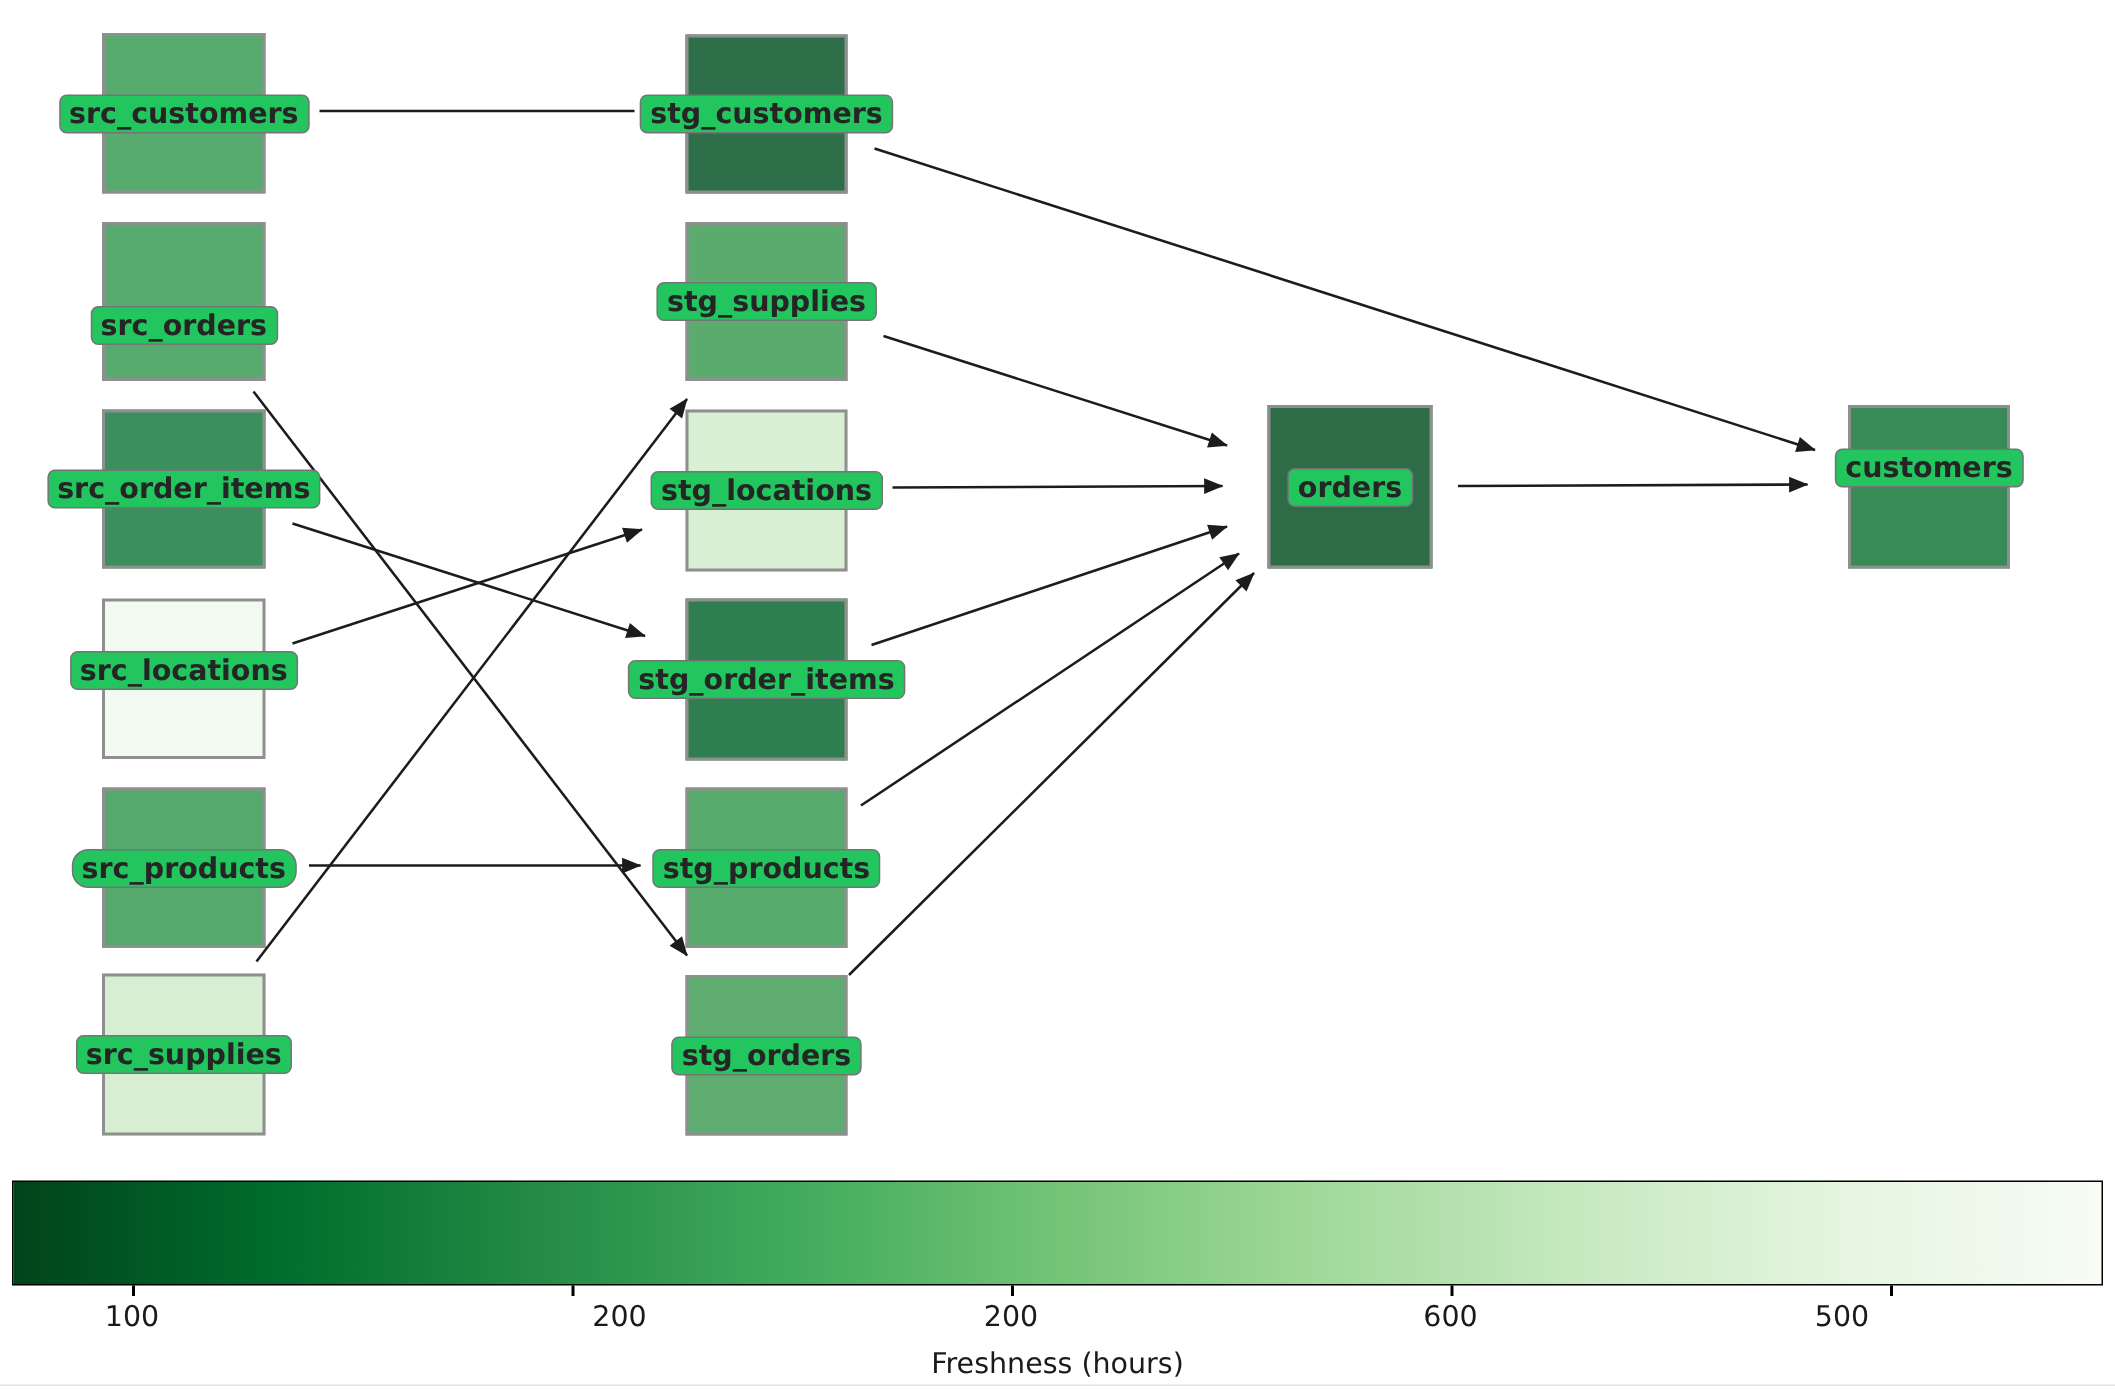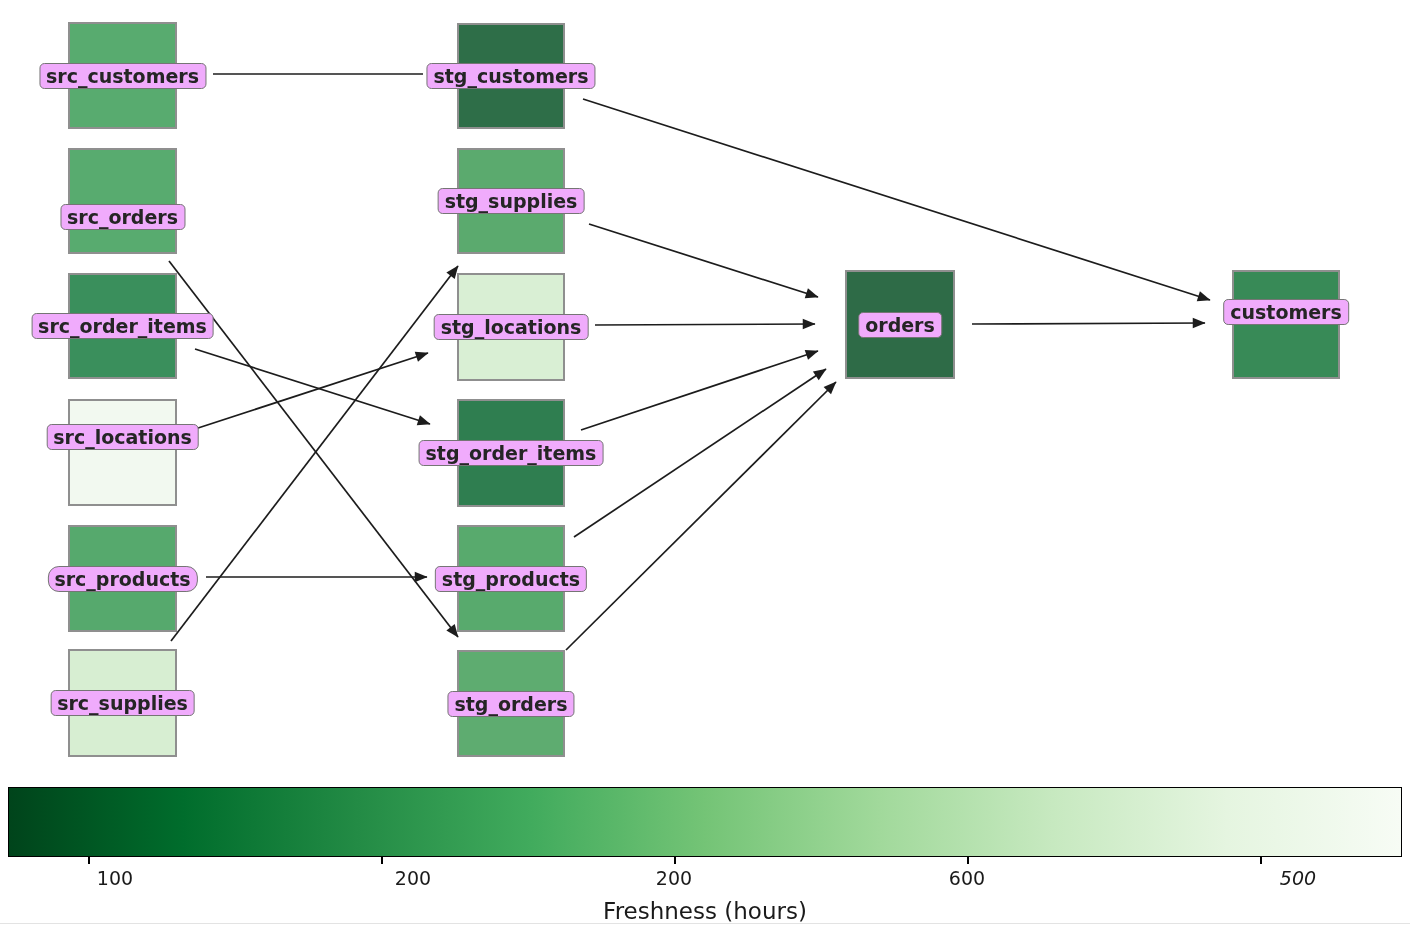--- a/index.html
+++ b/index.html
@@ -7,35 +7,35 @@
     position:relative;width:1410px;height:926px;background:#ffffff;overflow:hidden;
     font-family:"DejaVu Sans","Liberation Sans",sans-serif;
   }
   #edge-layer{position:absolute;left:0;top:0;width:1410px;height:926px;z-index:3;}
   #edge-layer line{stroke:#1c1c1c;stroke-width:1.7;}
   #node-layer{position:absolute;left:0;top:0;width:1410px;height:926px;z-index:2;}
   .node{position:absolute;border:2px solid #8f8f8f;box-sizing:border-box;}
   #label-layer{position:absolute;left:0;top:0;width:1410px;height:926px;z-index:4;}
   .nodelabel{
     position:absolute;transform:translate(-50%,-50%);
-    background:#f0abfc;border:1.5px solid #757575;border-radius:5px;
+    background:#22c55e;border:1.5px solid #757575;border-radius:5px;
     font-size:19px;font-weight:bold;color:#252525;line-height:24px;
     padding:0 6px;white-space:nowrap;
   }
   #colorbar{
     position:absolute;border:1.6px solid #000000;box-sizing:border-box;z-index:2;
   }
   .cbar-tick{position:absolute;width:1.6px;height:7px;background:#000;z-index:2;}
   .cbar-tick-label{
     position:absolute;transform:translateX(-50%);
     font-size:19px;color:#1a1a1a;z-index:2;white-space:nowrap;
   }
   #cbar-axis-label{
     position:absolute;transform:translateX(-50%);
-    font-size:23px;color:#1a1a1a;z-index:2;white-space:nowrap;
+    font-size:19px;color:#1a1a1a;z-index:2;white-space:nowrap;
   }
   #bottom-rule{position:absolute;left:0;top:923px;width:1410px;height:1px;background:#e3e3e3;z-index:1;}
 </style>
 </head>
 <body>
 
 <div id="stage">
   <div id="node-layer">
       <div class="node" style="left: 68px; top: 22px; width: 109px; height: 107px; background: rgb(88, 171, 111); border-color: rgb(143, 143, 143);"></div>
       <div class="node" style="left: 68px; top: 148px; width: 109px; height: 106px; background: rgb(88, 171, 111); border-color: rgb(143, 143, 143);"></div>
@@ -69,39 +69,39 @@
       <line x1="595" y1="325" x2="815" y2="324" marker-end="url(#arrowhead)"></line>
       <line x1="581" y1="430" x2="818" y2="351" marker-end="url(#arrowhead)"></line>
       <line x1="574" y1="537" x2="826" y2="369" marker-end="url(#arrowhead)"></line>
       <line x1="566" y1="650" x2="836" y2="382" marker-end="url(#arrowhead)"></line>
       <line x1="972" y1="324" x2="1205" y2="323" marker-end="url(#arrowhead)"></line>
     </svg>
   <div id="label-layer">
       <div class="nodelabel" style="left: 122.5px; top: 75.5px;">src_customers</div>
       <div class="nodelabel" style="left: 122.5px; top: 201px; margin-top: 16px;">src_orders</div>
       <div class="nodelabel" style="left: 122.5px; top: 326px;">src_order_items</div>
-      <div class="nodelabel" style="left: 122.5px; top: 437px;">src_locations</div>
+      <div class="nodelabel" style="left: 122.5px; top: 447px;">src_locations</div>
       <div class="nodelabel" style="left: 122.5px; top: 578.5px; border-radius: 11px;">src_products</div>
       <div class="nodelabel" style="left: 122.5px; top: 703px;">src_supplies</div>
       <div class="nodelabel" style="left: 511px; top: 76px;">stg_customers</div>
       <div class="nodelabel" style="left: 511px; top: 201px;">stg_supplies</div>
       <div class="nodelabel" style="left: 511px; top: 327px;">stg_locations</div>
       <div class="nodelabel" style="left: 511px; top: 453px;">stg_order_items</div>
       <div class="nodelabel" style="left: 511px; top: 578.5px;">stg_products</div>
       <div class="nodelabel" style="left: 511px; top: 703.5px;">stg_orders</div>
       <div class="nodelabel" style="left: 900px; top: 324.5px;">orders</div>
       <div class="nodelabel" style="left: 1286px; top: 312px; text-align: right;">customers</div>
     </div>
 
   <div id="colorbar" style="left: 8px; top: 787px; width: 1394px; height: 70px; border-color: rgb(0, 0, 0); background: linear-gradient(to right, rgb(0, 68, 27), rgb(0, 109, 44), rgb(35, 139, 69), rgb(65, 171, 93), rgb(116, 196, 118), rgb(161, 217, 155), rgb(199, 233, 192), rgb(229, 245, 224), rgb(247, 252, 245));"></div>
   <div id="cbar-axis-label" style="left: 705px; top: 898px;">Freshness (hours)</div>
   <div id="bottom-rule"></div>
 <div class="cbar-tick" style="left: 88px; top: 857px;"></div>
-    <div class="cbar-tick-label" style="left: 88px; top: 867px; margin-left: 27px;">100</div>
+    <div class="cbar-tick-label" style="left: 88px; top: 867px;">100</div>
     <div class="cbar-tick" style="left: 381px; top: 857px;"></div>
     <div class="cbar-tick-label" style="left: 381px; top: 867px; margin-left: 32px;">200</div>
     <div class="cbar-tick" style="left: 674px; top: 857px;"></div>
     <div class="cbar-tick-label" style="left: 674px; top: 867px;">200</div>
     <div class="cbar-tick" style="left: 967px; top: 857px;"></div>
     <div class="cbar-tick-label" style="left: 967px; top: 867px;">600</div>
     <div class="cbar-tick" style="left: 1260px; top: 857px;"></div>
-    <div class="cbar-tick-label" style="left: 1298px; top: 867px; font-style: italic;">500</div>
+    <div class="cbar-tick-label" style="left: 1228px; top: 867px;">500</div>
   </div>
 
 </body></html>

